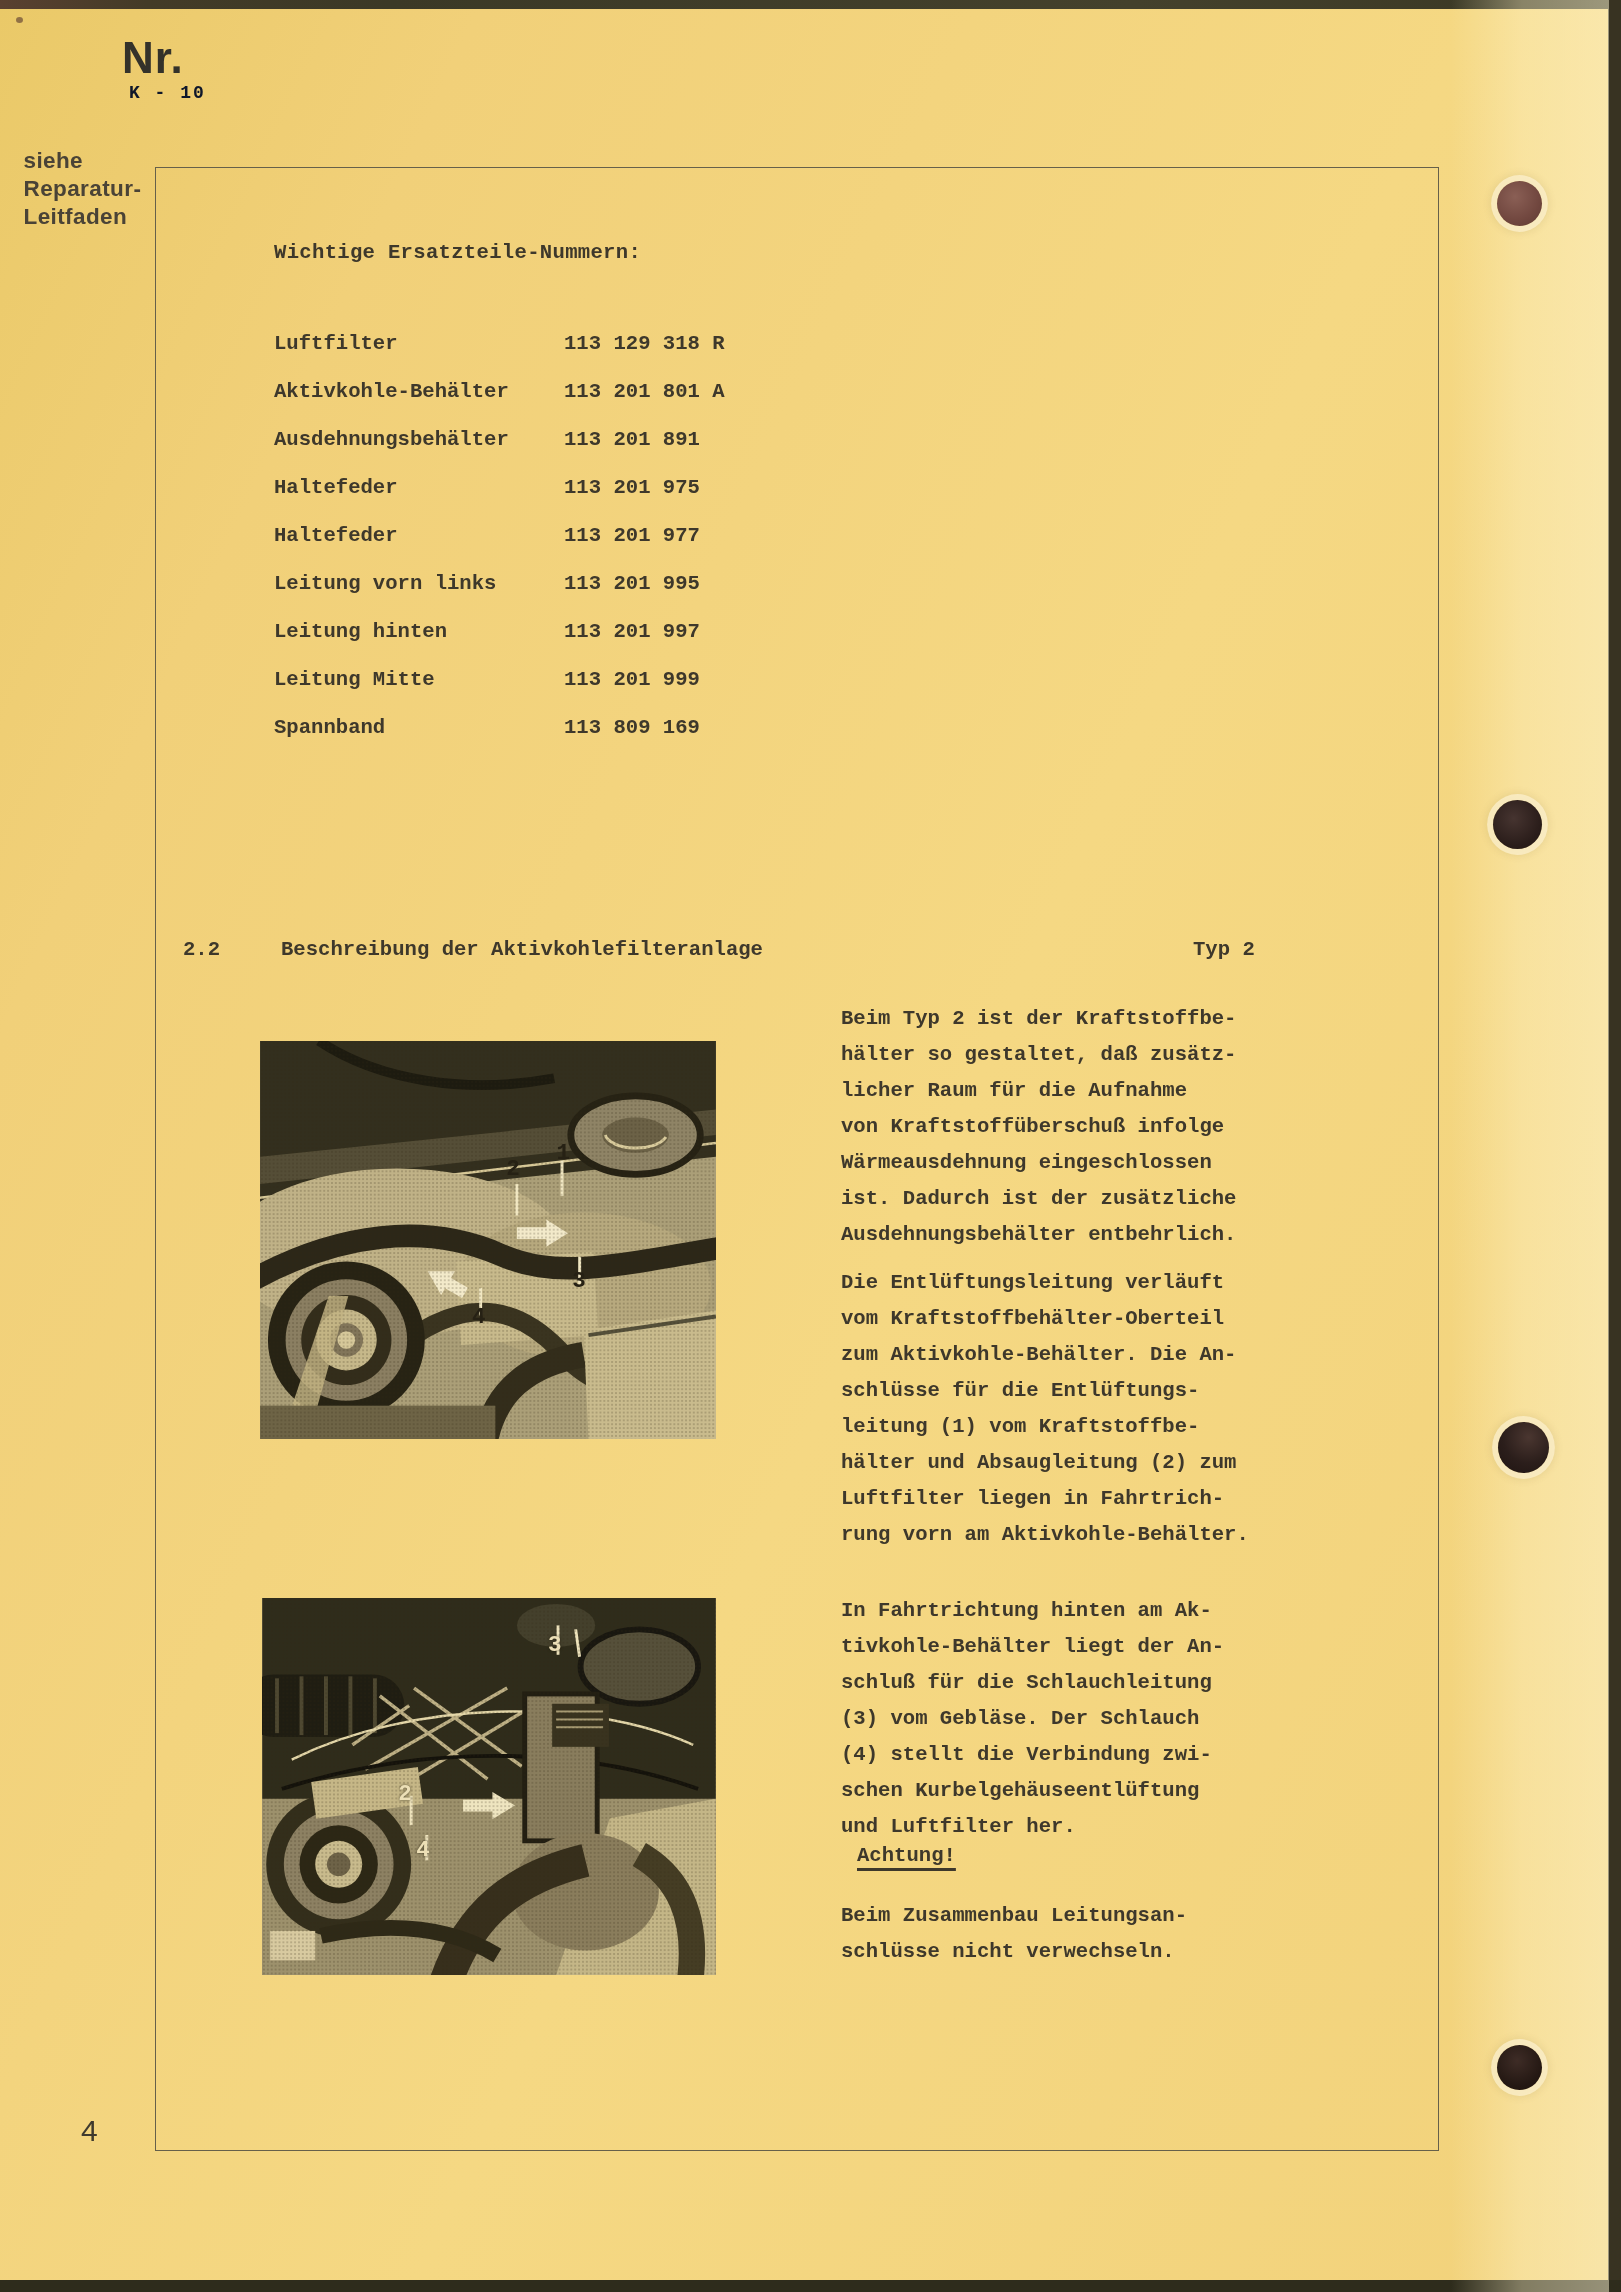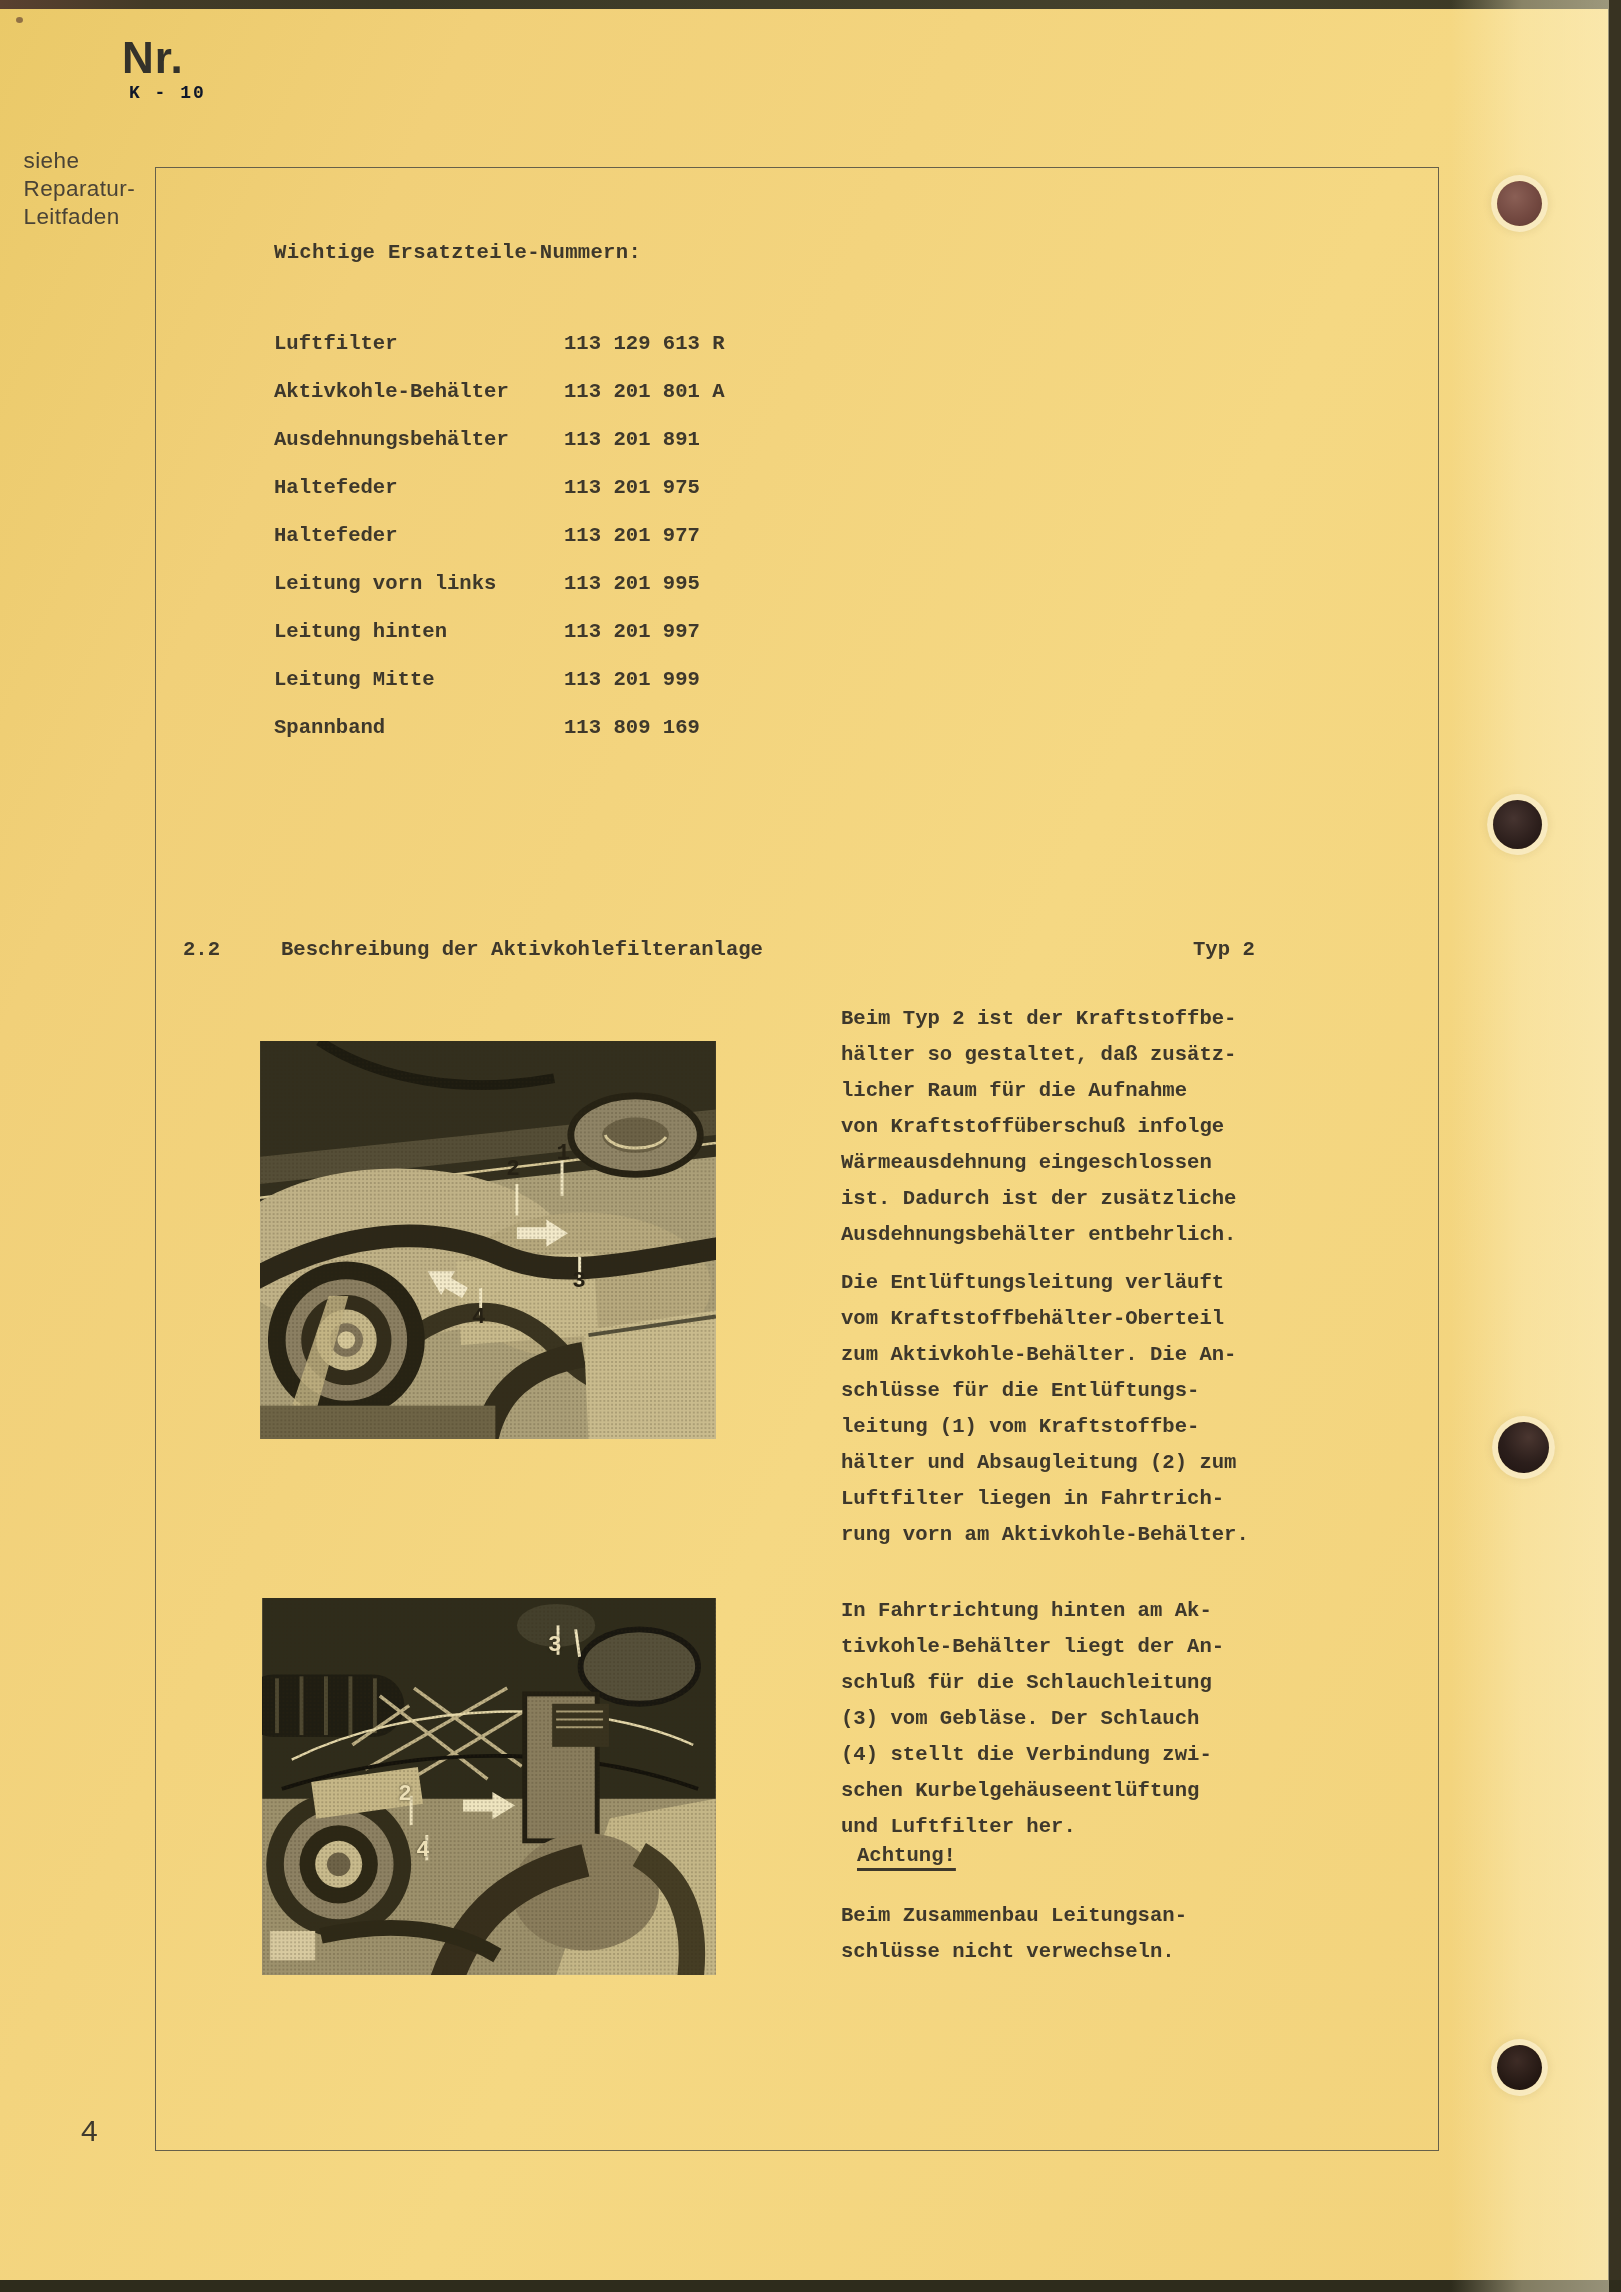--- a/index.html
+++ b/index.html
@@ -19,21 +19,21 @@
   .edge-bottom{position:absolute;top:2280px;left:0;width:100%;height:12.7px;background:#2e2c1c;}
   .page-edge-light{position:absolute;top:0;left:1451px;width:158px;height:100%;
     background:linear-gradient(90deg,rgba(255,242,195,0),rgba(255,244,202,.40) 45%,rgba(255,247,212,.5));}
   .speck{position:absolute;left:15.7px;top:16.7px;width:6.9px;height:5.9px;border-radius:50%;background:#7a5a3c;opacity:.8;}
 
   
   .nr-line{position:absolute;left:100px;top:33px;display:flex;align-items:center;flex-direction:column;}
   .nr-label{font-size:44px;font-weight:bold;color:#34322a;letter-spacing:1px;}
   .nr-value{font-size:18px;margin-left:29px;letter-spacing:2px;color:#0f172a;}
   .margin-note{position:absolute;left:23.5px;top:147px;font-size:22.5px;line-height:28px;
-    font-weight:normal;color:#4a4336;letter-spacing:0.4px;}
+    font-weight:bold;color:#4a4336;letter-spacing:0.4px;}
   .page-number{position:absolute;left:81px;top:2114px;font-size:30px;color:#3f3a2e;}
 
   
   .main-box{position:absolute;left:155px;top:167px;width:1282px;height:1982px;
     border:1.5px solid #66604a;}
 
   
   .parts-heading{position:absolute;left:274px;top:241px;font-size:20.6px;letter-spacing:0.3px;}
   .parts-list{position:absolute;left:274px;top:332px;}
   .part-row{display:flex;height:48px;font-size:20.6px;}
@@ -92,21 +92,21 @@
 Reparatur-
 Leitfaden</div>
 
 <div class="main-box"></div>
 
 <div class="parts-heading mono">Wichtige Ersatzteile-Nummern:</div>
 
 <div class="parts-list">
   <div class="part-row mono">
       <span class="part-name">Luftfilter</span>
-      <span class="part-number">113 129 613 R</span>
+      <span class="part-number">113 129 318 R</span>
     </div>
   <div class="part-row mono">
       <span class="part-name">Aktivkohle-Behälter</span>
       <span class="part-number">113 201 801 A</span>
     </div>
   <div class="part-row mono">
       <span class="part-name">Ausdehnungsbehälter</span>
       <span class="part-number">113 201 891</span>
     </div>
   <div class="part-row mono">

